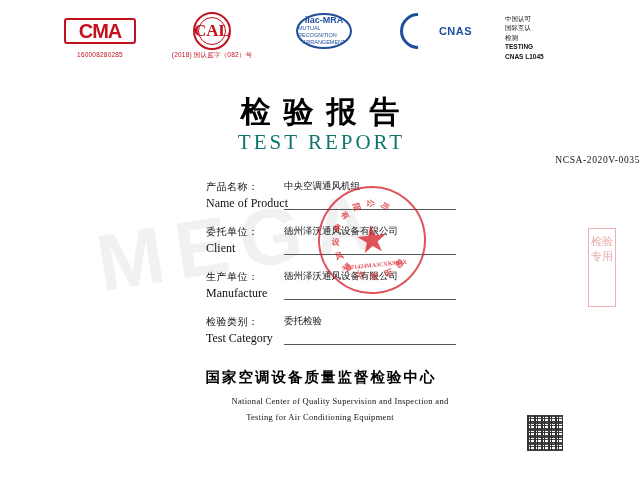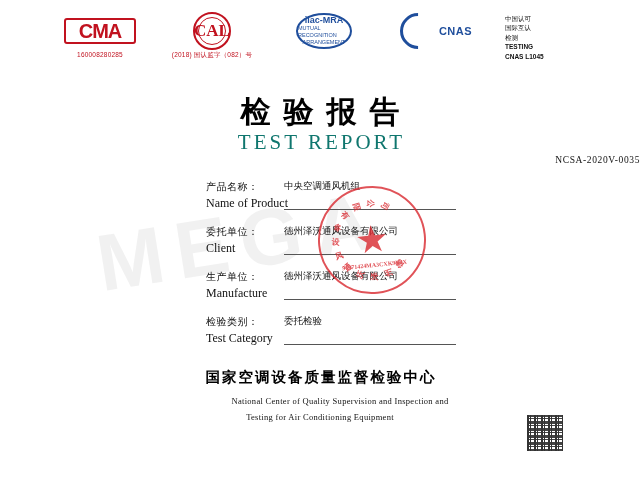--- a/index.html
+++ b/index.html
@@ -433,20 +433,21 @@
         <span style="transform: rotate(-78.6364deg) translate(0px, -40px) rotate(90deg);">设</span>
         <span style="transform: rotate(-55.9091deg) translate(0px, -40px) rotate(90deg);">备</span>
         <span style="transform: rotate(-33.1818deg) translate(0px, -40px) rotate(90deg);">有</span>
         <span style="transform: rotate(-10.4545deg) translate(0px, -40px) rotate(90deg);">限</span>
         <span style="transform: rotate(12.2727deg) translate(0px, -40px) rotate(90deg);">公</span>
         <span style="transform: rotate(35deg) translate(0px, -40px) rotate(90deg);">司</span>
         <span style="transform: translate(-50%, 22px); font-size: 6px;">91371424MA3CXK9N4X</span>
       </div>
   </div>
 
+  <div class="side-stamp">检验专用</div>
 
   <div class="footer">
     <div class="footer-cn">国家空调设备质量监督检验中心</div>
     <div class="footer-en1">National Center of Quality Supervision and Inspection and</div>
     <div class="footer-en2">Testing for Air Conditioning Equipment</div>
   </div>
 
   <div class="qr"></div>
 
 </div>

